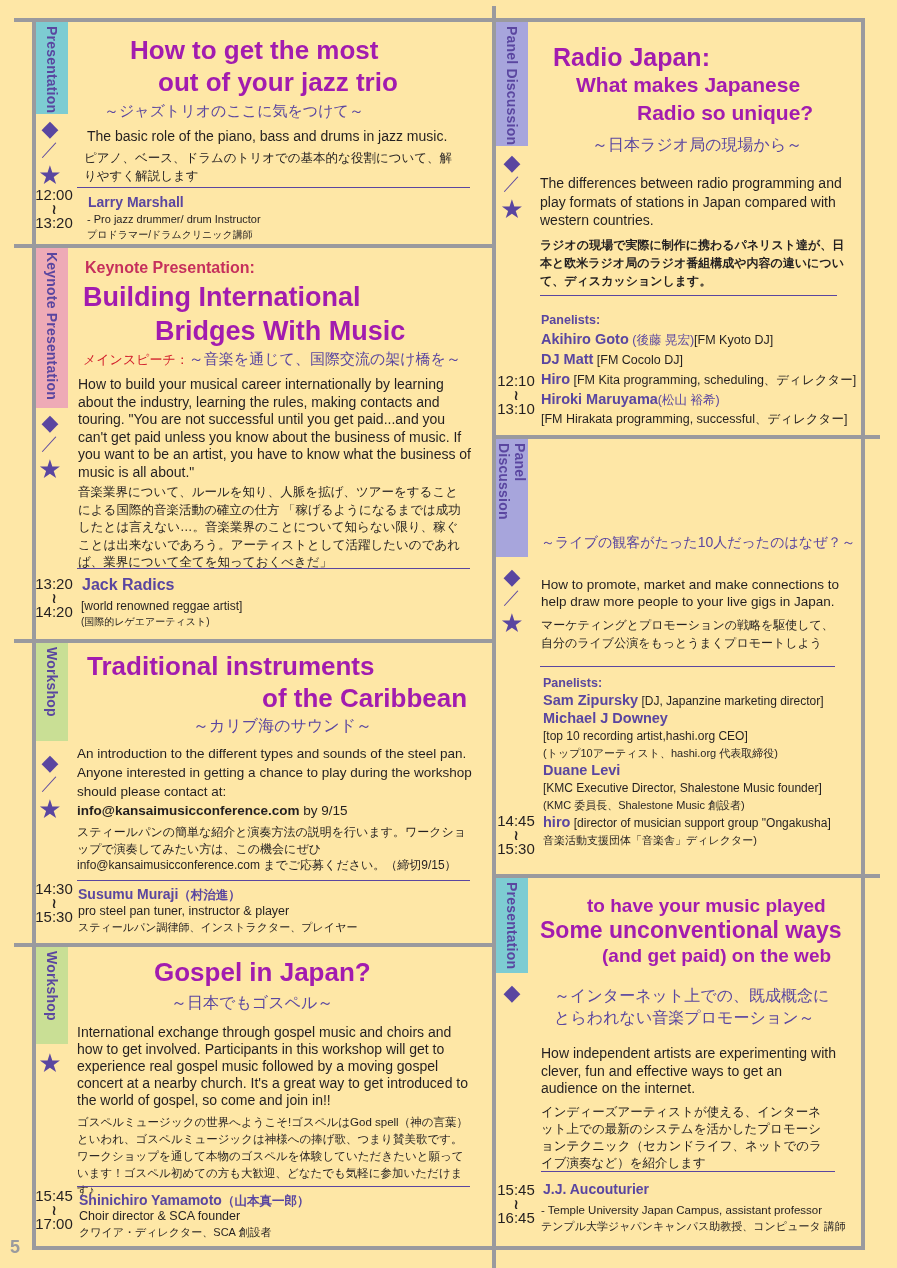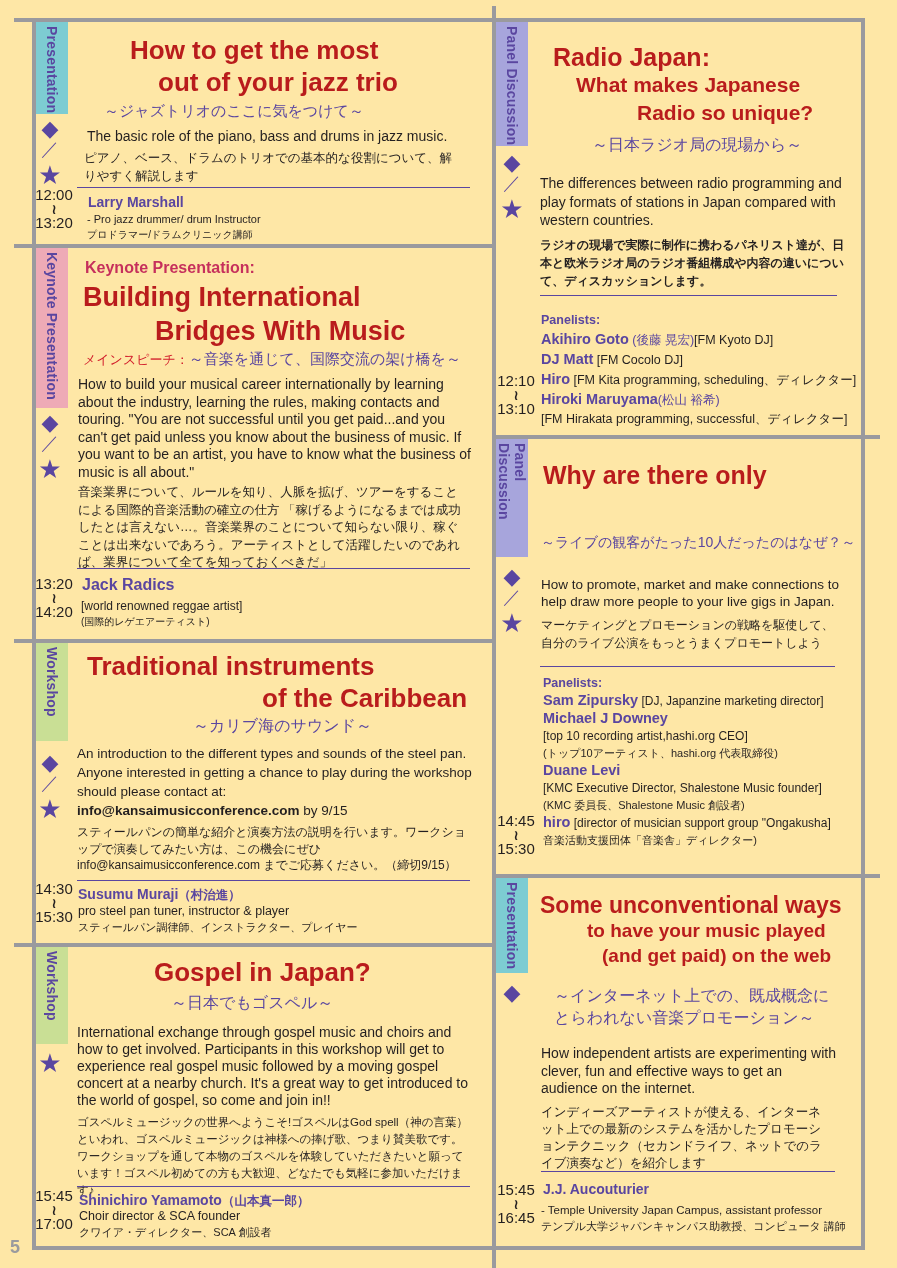--- a/index.html
+++ b/index.html
@@ -11,21 +11,21 @@
   .tab.key{background:#eeaab6;}
   .tab.work{background:#c9df95;}
   .tab.panel{background:#a7a5dc;}
   .sym{position:absolute;width:32px;text-align:center;color:#5a46a0;line-height:1;}
   .sym .d{font-size:22px;display:block;}
   .sym .s{font-size:18px;display:block;height:22px;}
   .sym .st{font-size:26px;display:block;}
   .time{position:absolute;width:44px;text-align:center;font-size:15px;line-height:18px;color:#231f20;}
   .time .tl{font-size:14px;display:block;line-height:10px;font-weight:bold;}
   .abs{position:absolute;}
-  .title{color:#b91c1c;font-weight:bold;white-space:nowrap;}
+  .title{color:#a21caf;font-weight:bold;white-space:nowrap;}
   .jp-sub{color:#5a46a0;white-space:nowrap;}
   .en{font-size:14px;line-height:17.5px;}
   .jp{font-size:12.5px;line-height:17.5px;}
   .hr{position:absolute;height:1px;background:#5a46a0;}
   .name{color:#5a46a0;font-weight:bold;font-size:15px;}
   .small{font-size:12px;line-height:15px;}
   .tiny{font-size:11px;line-height:14px;}
   .red{color:#c6305c;}
   .redjp{color:#d21d2b;}
   .pnl{font-size:12.5px;line-height:19px;white-space:nowrap;}
@@ -188,21 +188,20 @@
 <section>
   <div class="tab panel" style="left:496px;top:439px;height:118px;">
       <span>Panel Discussion</span>
     </div>
   <div class="sym" style="left:496px;top:566px;">
     <span class="d">◆</span>
     <span class="s">／</span>
     <span class="st">★</span>
   </div>
   <div class="abs title" style="left:543px;top:459px;font-size:25px;line-height:32px;">
-    <div>Why are there only</div>
   </div>
   <div class="abs jp-sub" style="left:541px;top:534px;font-size:14px;">～ライブの観客がたった10人だったのはなぜ？～</div>
   <div class="abs en" style="left:541px;top:576px;width:305px;font-size:13.5px;line-height:17px;">How to promote, market and make connections to help draw more people to your live gigs in Japan.</div>
   <div class="abs jp" style="left:541px;top:616px;width:300px;font-size:12px;line-height:18px;">マーケティングとプロモーションの戦略を駆使して、自分のライブ公演をもっとうまくプロモートしよう</div>
   <div class="hr" style="left:540px;top:666px;width:295px;"></div>
   <div class="abs pnl" style="left:543px;top:675px;line-height:17px;font-size:12px;">
     <div class="hd">Panelists:</div>
     <div><b>Sam Zipursky</b><span> [DJ, Japanzine marketing director]</span></div>
     <div><b>Michael J Downey</b></div>
     <div> [top 10 recording artist,hashi.org CEO]</div>
@@ -219,22 +218,22 @@
 </section>
 
 <section>
   <div class="tab pres" style="left:496px;top:878px;height:95px;">
       <span>Presentation</span>
     </div>
   <div class="sym" style="left:496px;top:982px;">
     <span class="d">◆</span>
   </div>
   <div class="abs title" style="left:540px;top:893px;line-height:25px;">
+    <div style="font-size:19px;padding-left:47px;">to have your music played</div>
     <div style="font-size:23px;">Some unconventional ways</div>
-    <div style="font-size:19px;padding-left:47px;">to have your music played</div>
     <div style="font-size:19px;padding-left:62px;">(and get paid) on the web</div>
   </div>
   <div class="abs jp-sub" style="left:554px;top:985px;font-size:16px;line-height:22px;">
     <div>～インターネット上での、既成概念に</div>
     <div>とらわれない音楽プロモーション～</div>
   </div>
   <div class="abs en" style="left:541px;top:1045px;width:300px;line-height:17.5px;">How independent artists are experimenting with clever, fun and effective ways to get an audience on the internet.</div>
   <div class="abs jp" style="left:541px;top:1104px;width:290px;line-height:17px;">インディーズアーティストが使える、インターネット上での最新のシステムを活かしたプロモーションテクニック（セカンドライフ、ネットでのライブ演奏など）を紹介します</div>
   <div class="hr" style="left:541px;top:1171px;width:294px;"></div>
   <div class="time" style="left:494px;top:1181px;">

